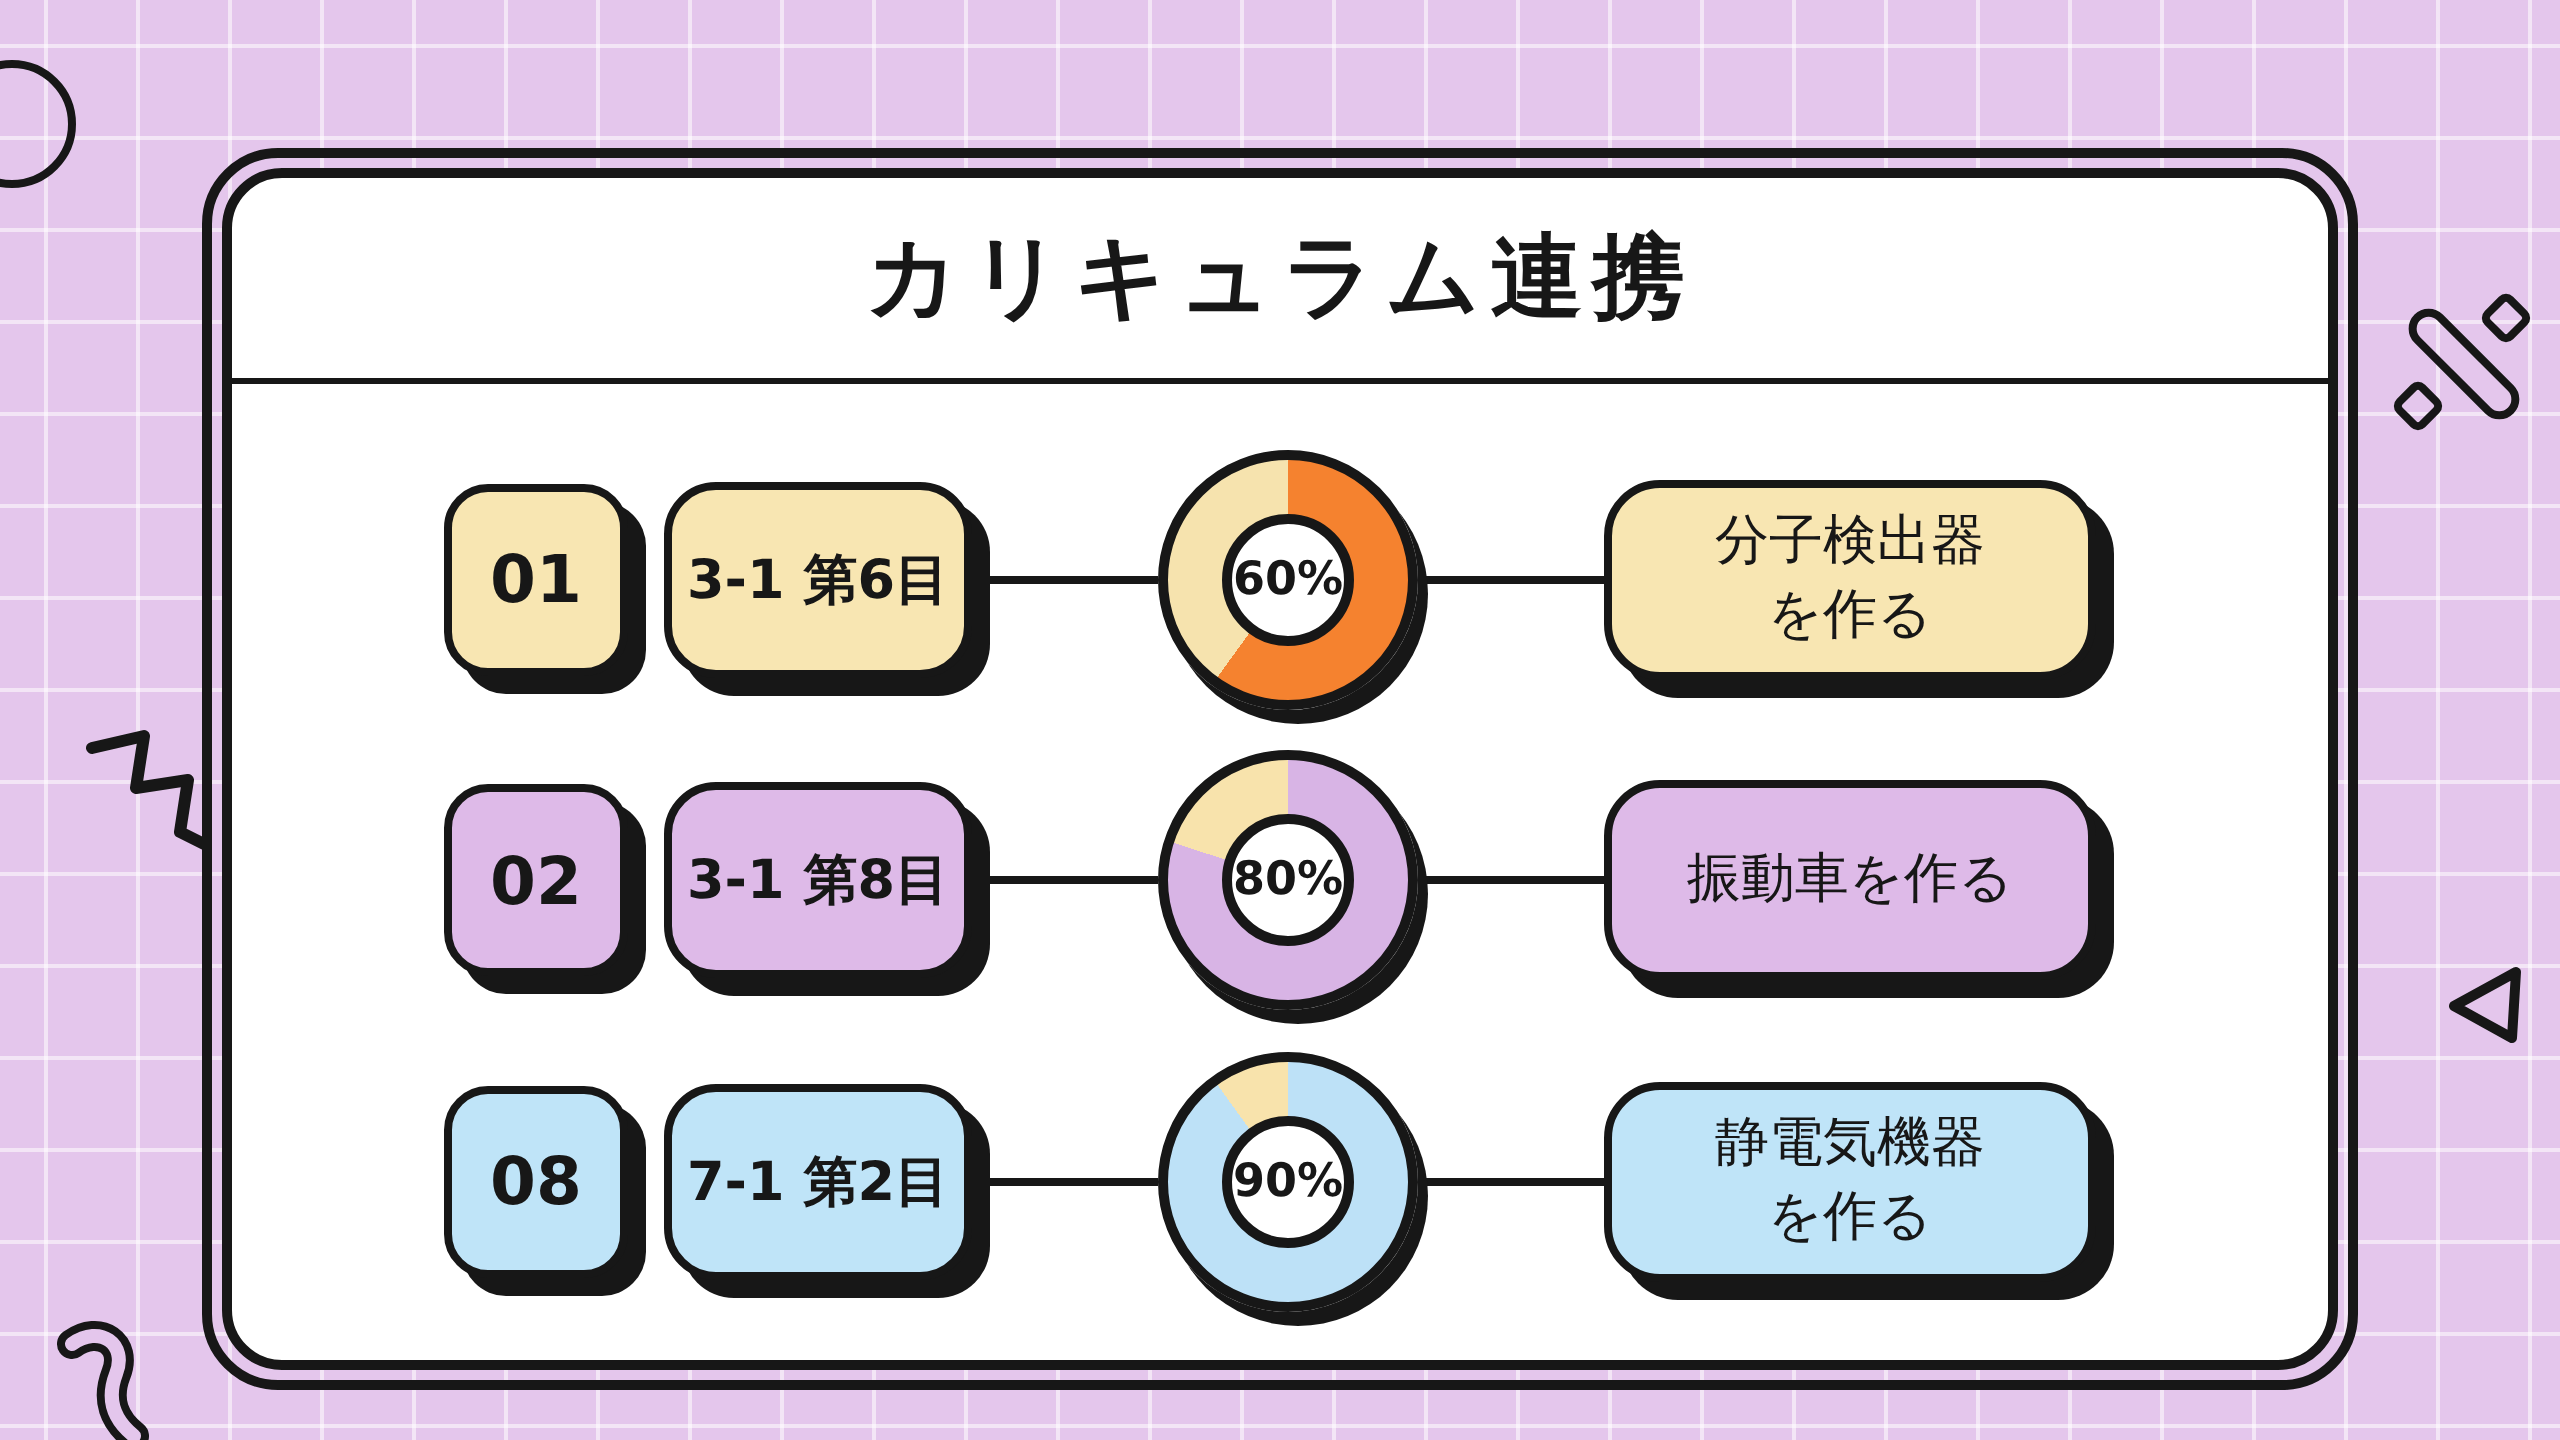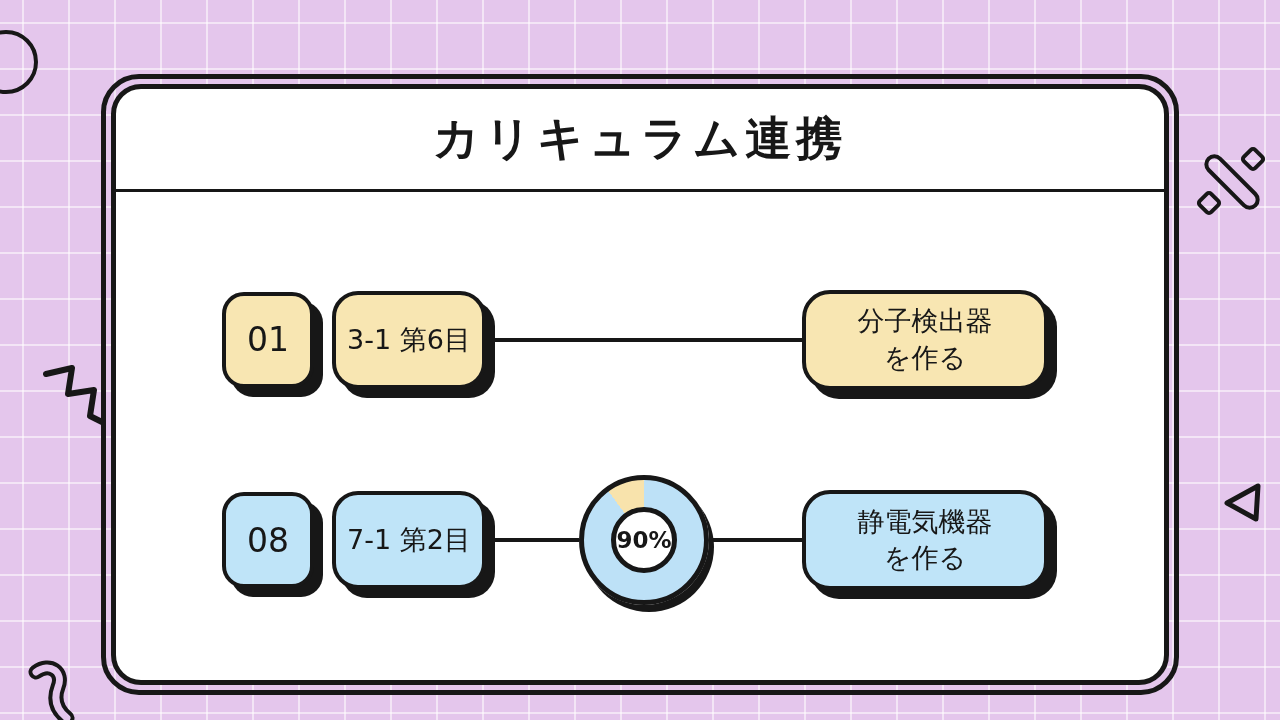--- a/index.html
+++ b/index.html
@@ -36,26 +36,26 @@
     height:100px;flex:0 0 auto;display:flex;align-items:center;justify-content:center;
     font-size:46px;font-weight:800;letter-spacing:5px;border-bottom:3px solid #171717;
   }
   .rows{flex:1;display:flex;flex-direction:column;justify-content:space-evenly;
         padding:14px 28px 6px 22px;box-sizing:border-box;}
   .row{display:flex;align-items:center;height:134px;padding-left:84px;padding-right:88px;}
   .badge{
     flex:0 0 auto;width:84px;height:88px;box-sizing:content-box;
     background:var(--box);border:4px solid #171717;border-radius:22px;
     box-shadow:9px 9px 0 #171717;display:flex;align-items:center;justify-content:center;
-    font-size:33px;font-weight:400;margin-right:18px;
+    font-size:33px;font-weight:700;margin-right:18px;
   }
   .label-box{
     flex:0 0 auto;width:146px;height:90px;background:var(--box);
     border:4px solid #171717;border-radius:26px;box-shadow:9px 9px 0 #171717;
-    display:flex;align-items:center;justify-content:center;font-size:27px;
+    display:flex;align-items:center;justify-content:center;font-size:27px;font-weight:bold;
   }
   .connector{flex:1;height:4px;background:#171717;}
   .donut{
     flex:0 0 auto;position:relative;width:120px;height:120px;
     border:5px solid #171717;border-radius:50%;box-shadow:5px 7px 0 #171717;
   }
   .hole{
     position:absolute;inset:0;margin:auto;width:56px;height:56px;background:#fff;
     border:5px solid #171717;border-radius:50%;display:flex;align-items:center;justify-content:center;
     font-size:23px;font-weight:800;
@@ -97,27 +97,43 @@
     <div class="card">
 
       <div class="card-title">カリキュラム連携</div>
 
       <div class="rows">
 
         <div class="row" style="--box: #F8E6B2;">
           <div class="badge">01</div>
           <div class="label-box">3-1 第6目</div>
           <div class="connector"></div>
+          <div class="donut" style="background: conic-gradient(rgb(245, 130, 47) 216deg, rgb(246, 227, 174) 0deg);">
+            <div class="hole">60%</div>
+          </div>
           <div class="connector"></div>
           <div class="desc-box">
             <div>分子検出器</div>
             <div>を作る</div>
           </div>
         </div>
 
+        <div class="row" style="--box: #DEBAE8;">
+          <div class="badge">02</div>
+          <div class="label-box">3-1 第8目</div>
+          <div class="connector"></div>
+          <div class="donut" style="background: conic-gradient(rgb(216, 180, 229) 288deg, rgb(248, 227, 172) 0deg);">
+            <div class="hole">80%</div>
+          </div>
+          <div class="connector"></div>
+          <div class="desc-box">
+            <div>振動車を作る</div>
+            <div></div>
+          </div>
+        </div>
 
         <div class="row" style="--box: #BFE4F8;">
           <div class="badge">08</div>
           <div class="label-box">7-1 第2目</div>
           <div class="connector"></div>
           <div class="donut" style="background: conic-gradient(rgb(189, 225, 247) 324deg, rgb(248, 227, 172) 0deg);">
             <div class="hole">90%</div>
           </div>
           <div class="connector"></div>
           <div class="desc-box">

